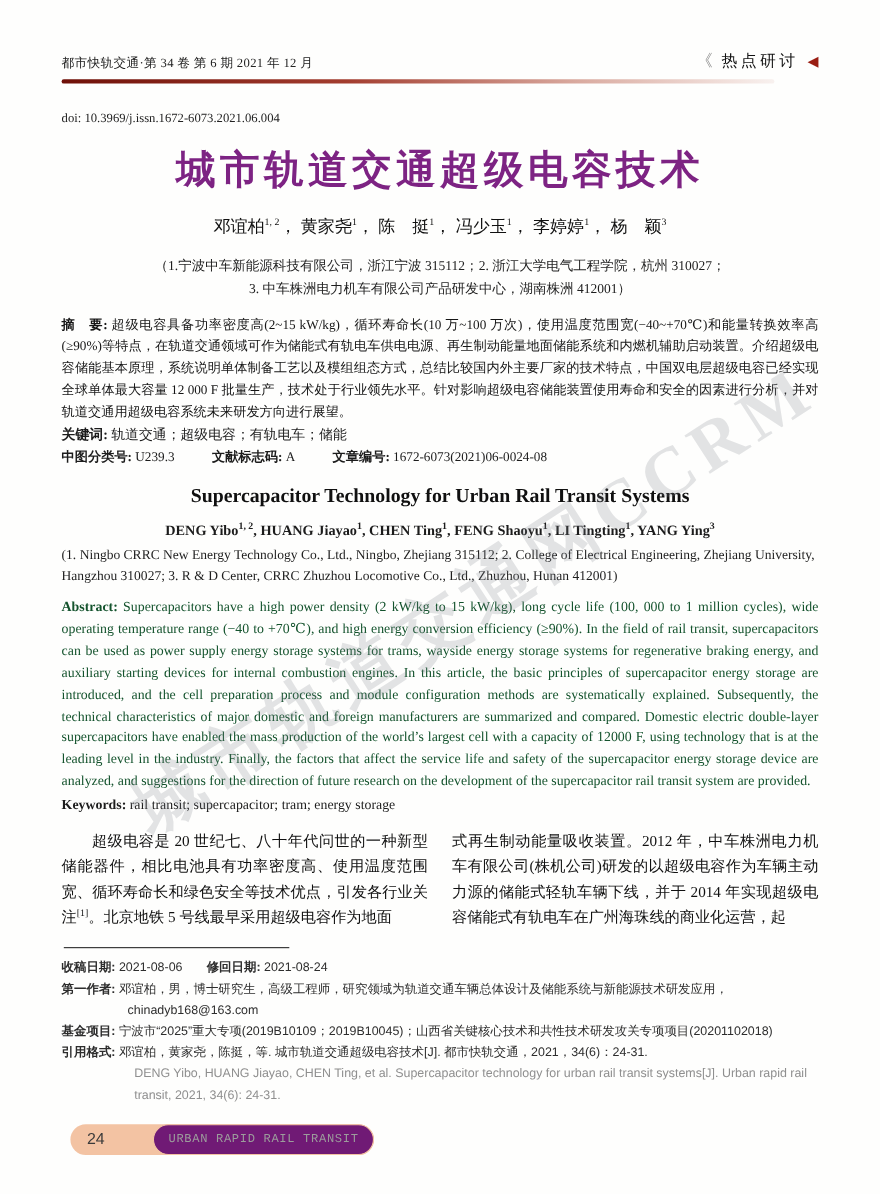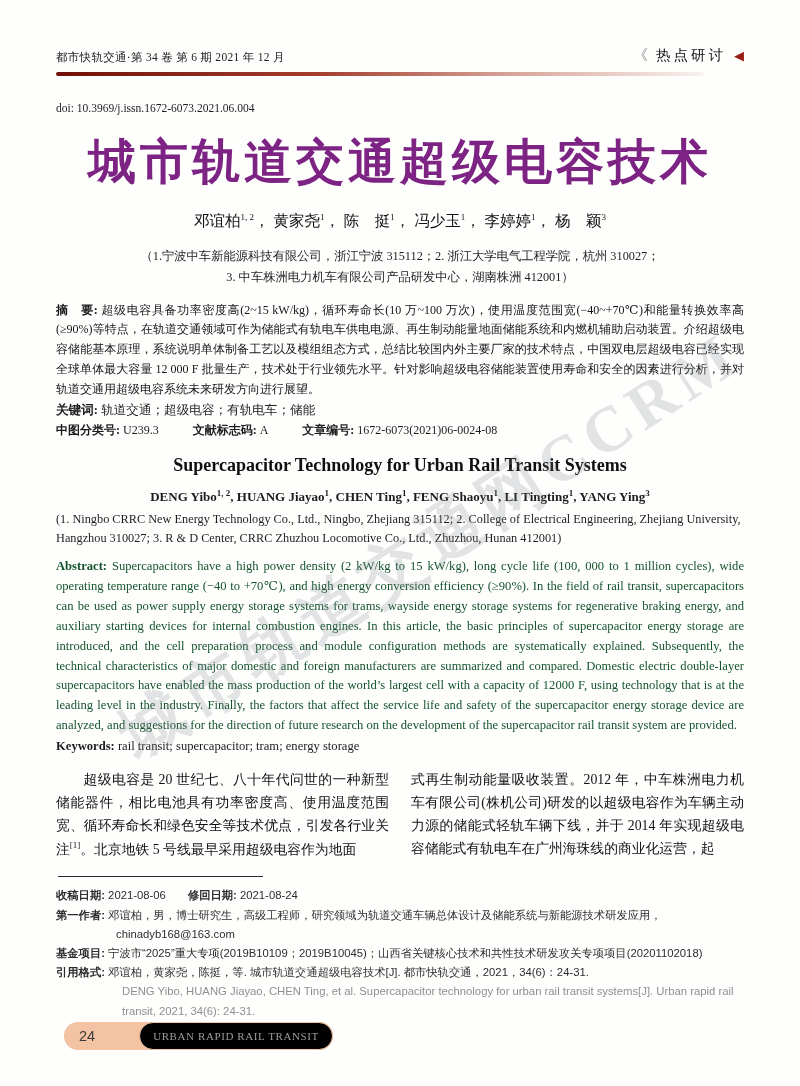--- a/index.html
+++ b/index.html
@@ -18,21 +18,21 @@
   .hdr-section { letter-spacing:3px; color:#111; }
   .hdr-arrow { color:#9a1d12; font-size:13px; line-height:1; }
   .hdr-rule {
     margin-top:7px; height:3.5px; width:648px;
     background:linear-gradient(to right,#6f1008,#a33d2f 40%,#d9a99e 72%,#f3e4e0 95%,#f8f1ef);
     border-radius:2px;
   }
   .doi { margin-top:26px; font-size:11.5px; color:#222; }
   
   .title-cn {
-    margin-top:16px; text-align:center; font-size:48px; font-weight:bold;
+    margin-top:16px; text-align:center; font-size:36px; font-weight:bold;
     color:#7d2383; letter-spacing:4px; font-family:"Liberation Serif",serif;
   }
   .authors-cn { margin-top:17px; text-align:center; font-size:15.5px; color:#111; }
   .authors-cn sup, .authors-en sup { font-size:9px; }
   .affils-cn { margin-top:14px; text-align:center; font-size:12.3px; line-height:1.75; color:#1e1e1e; }
   
   .abs-cn { margin-top:12px; font-size:12px; line-height:1.66; text-align:justify; color:#151515; }
   .abs-cn b, .kw-cn b, .cls-line b, .abs-en b, .kw-en b { font-weight:bold; }
   .kw-cn { font-size:12.6px; line-height:1.66; text-align:left; }
   .cls-line { font-size:12px; line-height:1.66; display:flex; gap:34px; }
@@ -52,23 +52,23 @@
   .footnotes { font-size:11.3px; line-height:1.7; color:#2d2d2d; font-family:"Liberation Sans","DejaVu Sans",sans-serif; }
   .footnotes b { font-weight:bold; }
   .fn-line { padding-left:60px; text-indent:-60px; }
   .fn-gap { display:inline-block; width:22px; }
   .fn-cite-en { margin-left:66px; color:#8f8f8f; }
   
   .pg-footer { position:absolute; left:64px; top:1022px; display:inline-flex; align-items:stretch;
                background:#f3c3a3; border-radius:15px; height:28px;gap:32px; }
   .pg-num { display:flex; align-items:center; padding:0 12px 0 15px; font-size:14.5px; color:#3a3a3a;
             font-family:"Liberation Sans",sans-serif; }
-  .pg-label { display:flex; align-items:center; background:#000000; border:1.5px solid #f3c3a3;
+  .pg-label { display:flex; align-items:center; background:#701a75; border:1.5px solid #f3c3a3;
               border-radius:14px; padding:0 13px; font-size:11px; color:#9c9c9c; letter-spacing:0.6px;
-              font-family:Liberation Serif, serif; }
+              font-family:Liberation Mono, monospace; }
   
   .watermark {
     position:absolute; left:430px; top:545px;
     transform:translate(-50%,-50%) rotate(-33deg);
     font-size:64px; font-weight:bold; letter-spacing:7px; white-space:nowrap;
     color:rgba(128,130,142,0.22); pointer-events:none; z-index:3;
     font-family:"Liberation Serif",serif;
   }
 </style>
 </head>

